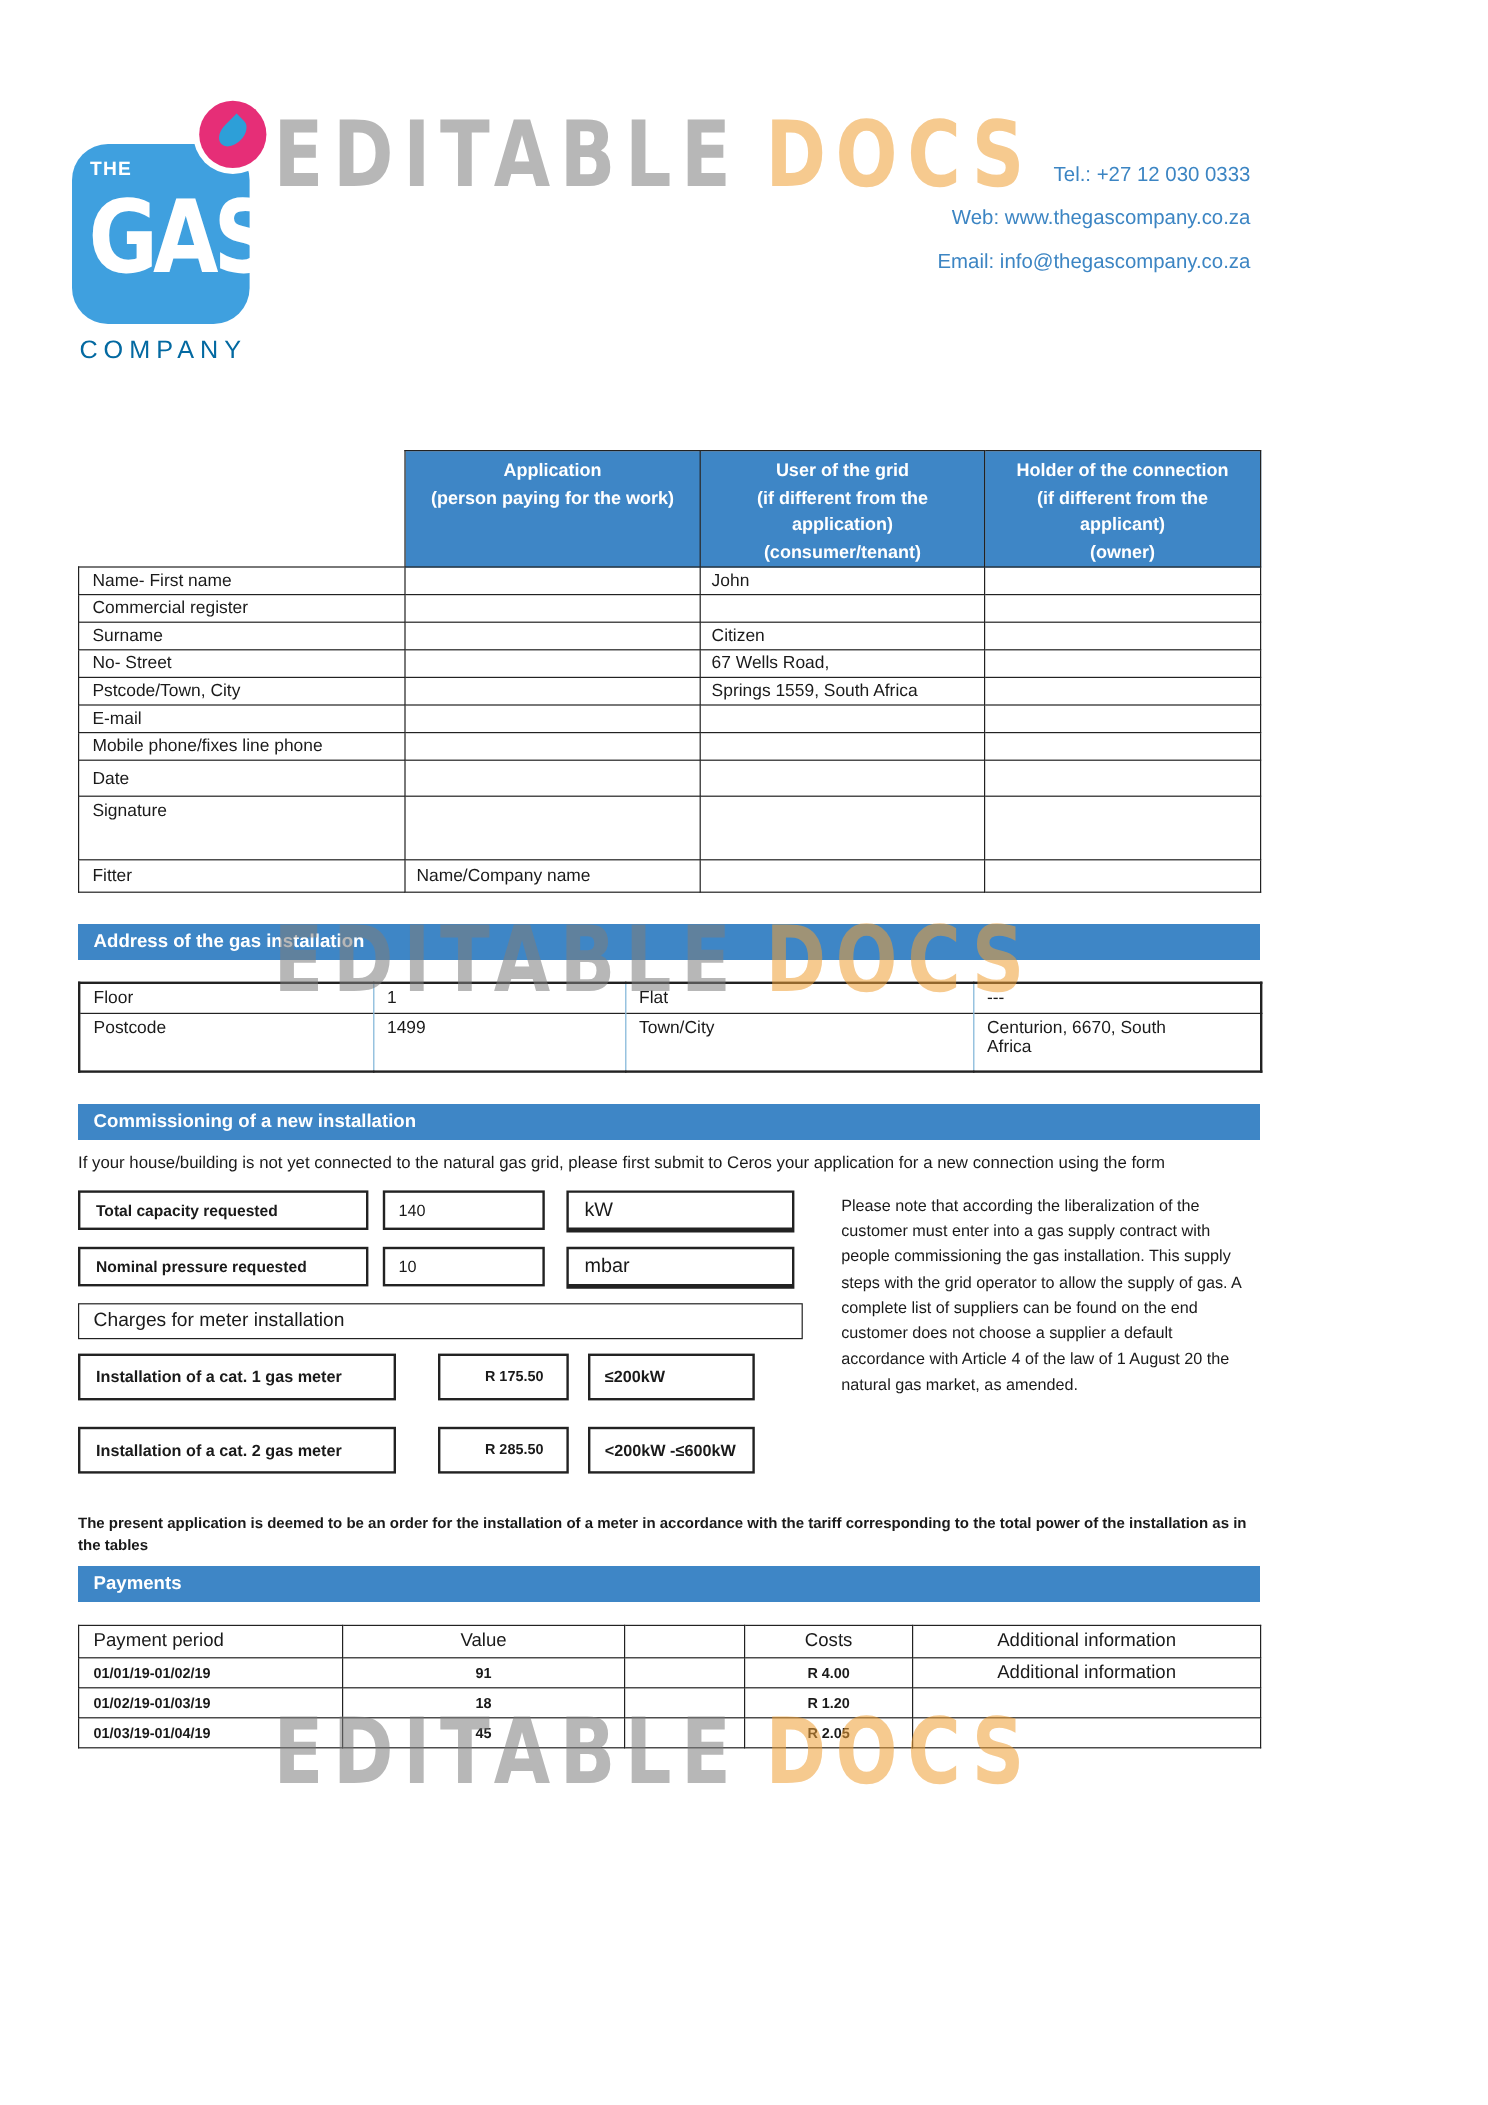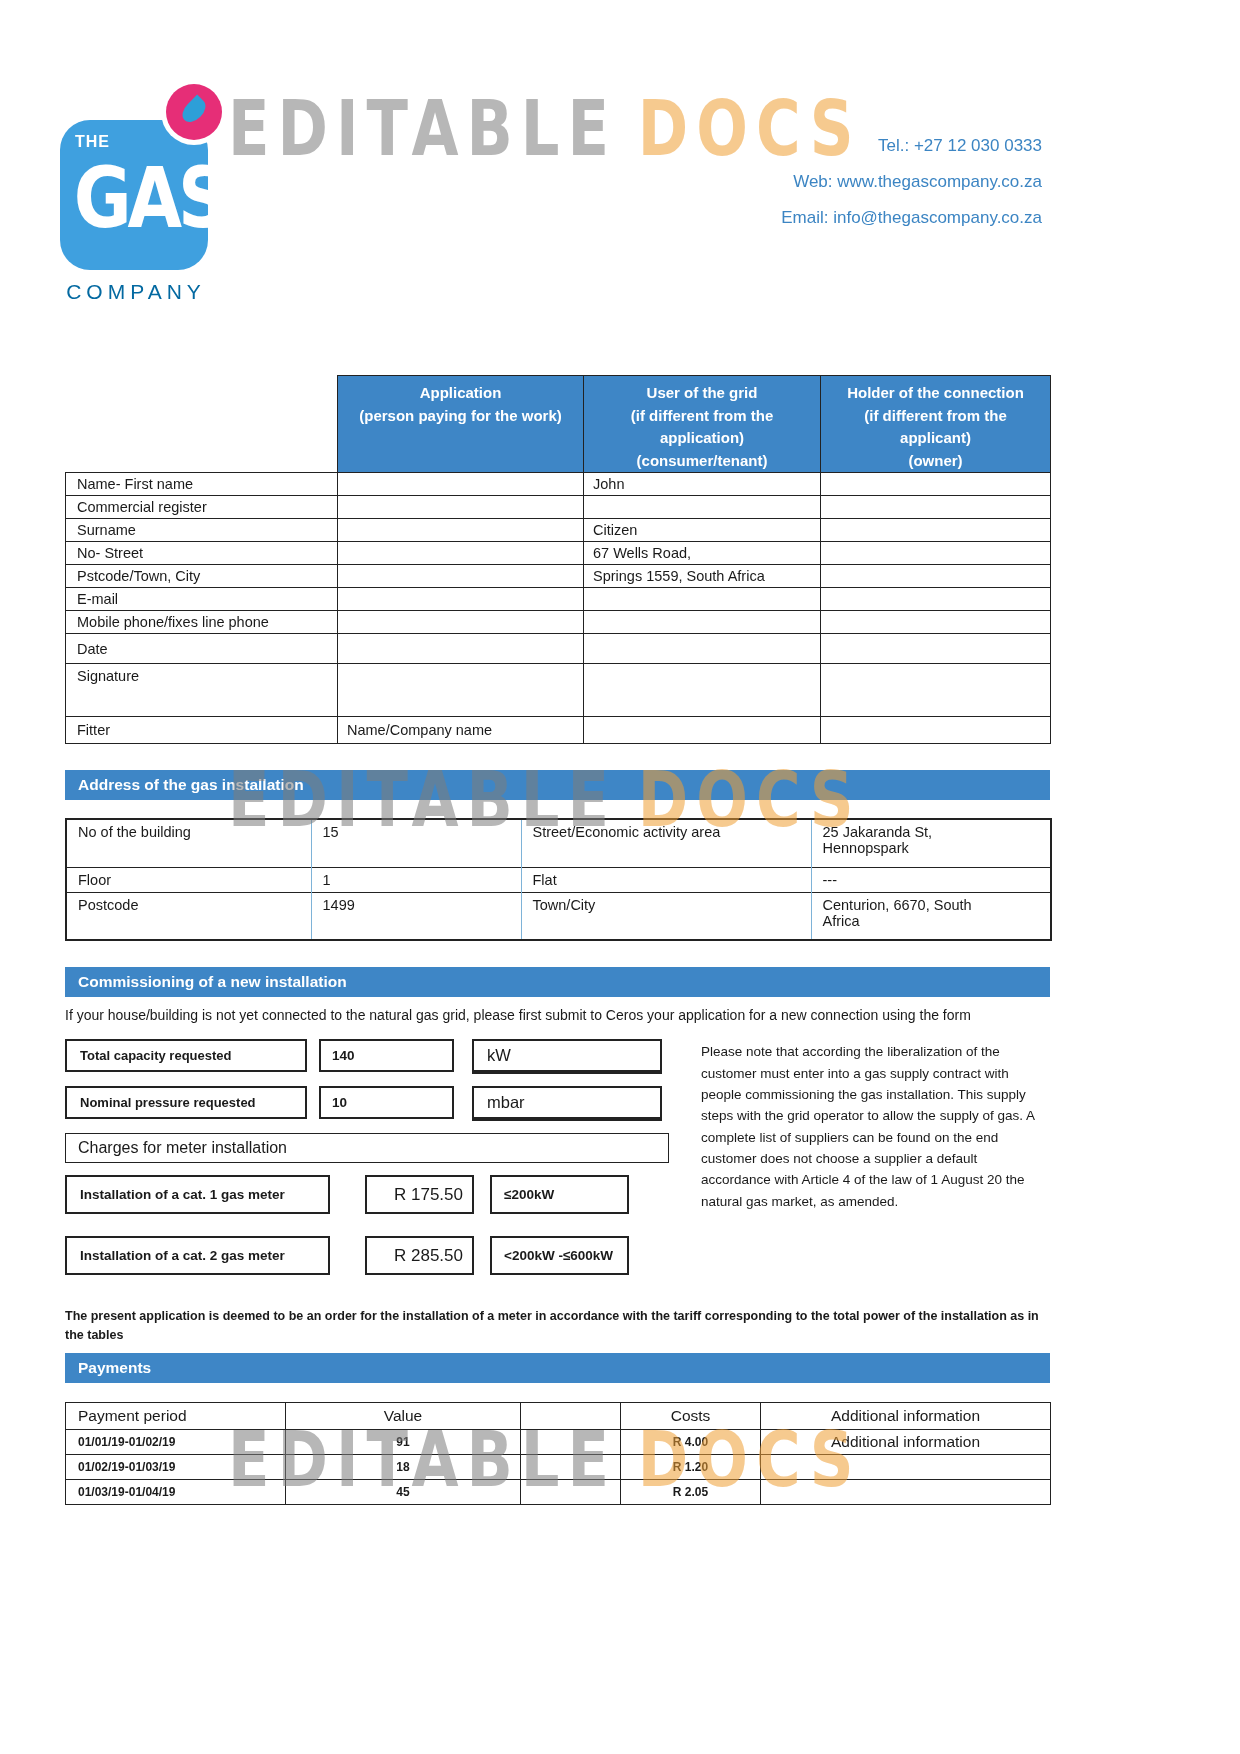--- a/index.html
+++ b/index.html
@@ -58,25 +58,25 @@
   .address tr.short td { height:24px; }
 
   
   .intro { font-size:14px; line-height:1.45; margin-top:8px; }
   .comm { display:flex; margin-top:14px; }
   .comm-left { width:604px; flex:none; }
   .comm-note { flex:1; margin-left:32px; font-size:13.5px; line-height:1.58; padding-top:2px; }
   .frow { display:flex; margin-bottom:12px; }
   .bx { border:2px solid #222; display:flex; align-items:center; }
   .f-label { width:242px; height:33px; font-weight:700; font-size:13px; padding-left:13px; }
-  .f-value { width:135px; height:33px; margin-left:12px; font-weight:700; font-size:13.5px; padding-left:11px; }
+  .f-value { width:135px; height:33px; margin-left:12px; font-weight:400; font-size:13.5px; padding-left:11px; }
   .f-unit  { width:190px; height:35px; margin-left:18px; font-size:16.5px; padding-left:13px; border-bottom-width:4px; }
   .charges-title { border-width:1px; width:604px; height:30px; font-size:16px; padding-left:12px; margin:12px 0 12px; }
   .c-label { width:265px; height:39px; font-weight:700; font-size:13.5px; padding-left:13px; margin-bottom:10px; }
-  .c-price { width:109px; height:39px; margin-left:35px; font-weight:400; font-size:17px; justify-content:center;padding-left:18px; }
+  .c-price { width:109px; height:39px; margin-left:35px; font-weight:700; font-size:12px; justify-content:center;padding-left:18px; }
   .c-range { width:139px; height:39px; margin-left:16px; font-weight:700; font-size:13.5px; padding-left:12px; }
 
   .disclaimer { margin-top:10px; font-weight:700; font-size:12.5px; line-height:1.5; }
   .bar-payments { margin-top:8px; }
 
   
   .payments { margin-top:19px; border:1px solid #222; }
   .payments th, .payments td { border:1px solid #222; }
   .payments th { font-weight:400; font-size:15.5px; height:27px; text-align:center; }
   .payments th.al, .payments td.al { text-align:left; padding-left:12px; }
@@ -198,27 +198,20 @@
 
     <div class="section-bar">Address of the gas installation</div>
     <table class="address">
       <colgroup>
           <col style="width:245px">
           <col style="width:210px">
           <col style="width:290px">
           <col style="width:240px">
         </colgroup>
       <tbody>
-          <tr class="tall">
-        <td>No of the building</td>
-        <td>15</td>
-        <td>Street/Economic activity area</td>
-        <td class="preline">25 Jakaranda St,
-Hennopspark</td>
-      </tr>
       <tr class="short">
         <td>Floor</td>
         <td>1</td>
         <td>Flat</td>
         <td class="preline">---</td>
       </tr>
       <tr class="tall">
         <td>Postcode</td>
         <td>1499</td>
         <td>Town/City</td>

